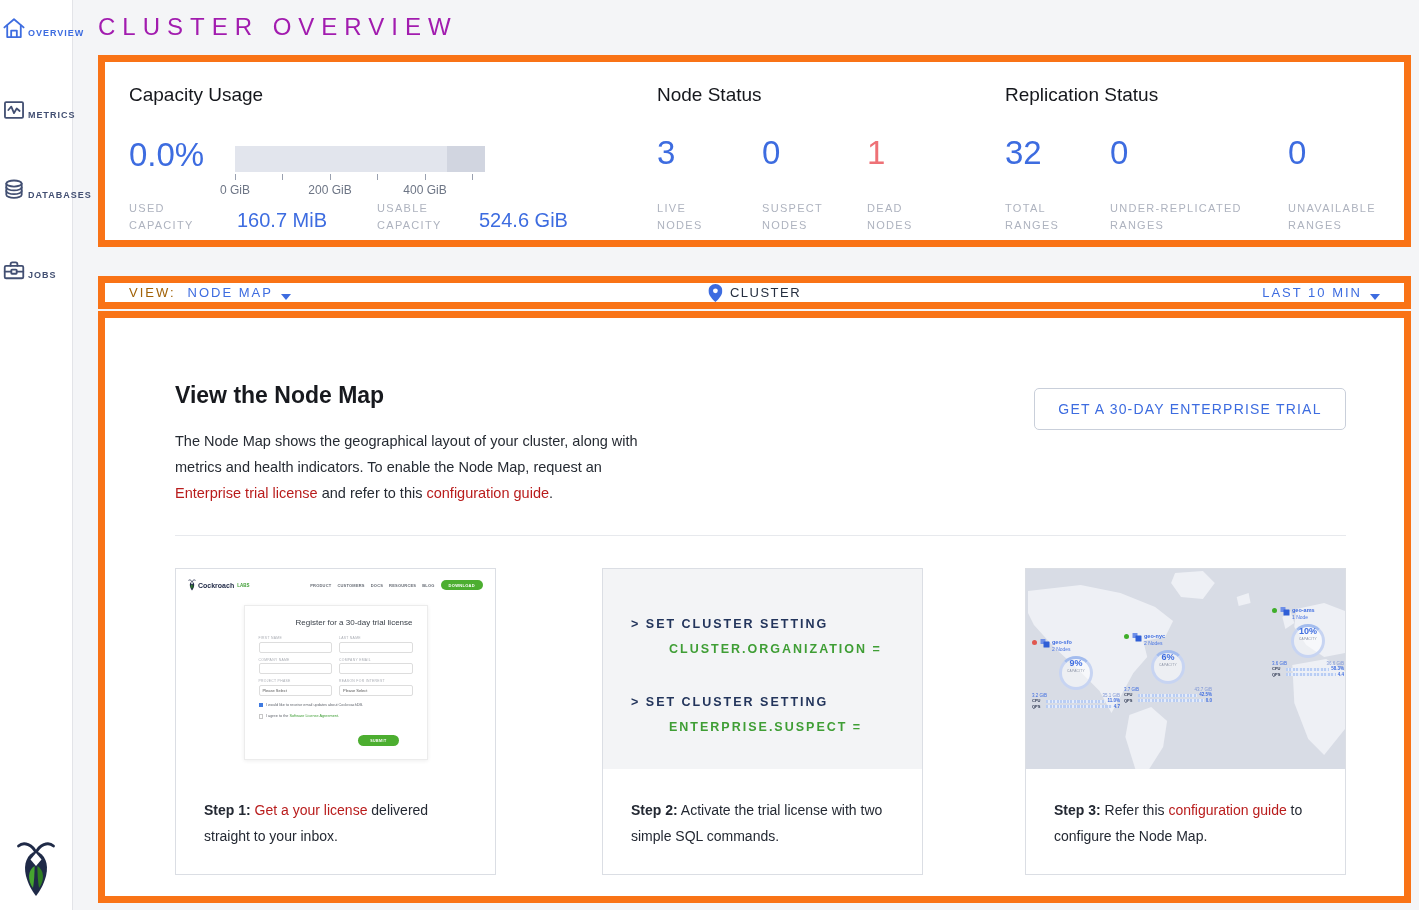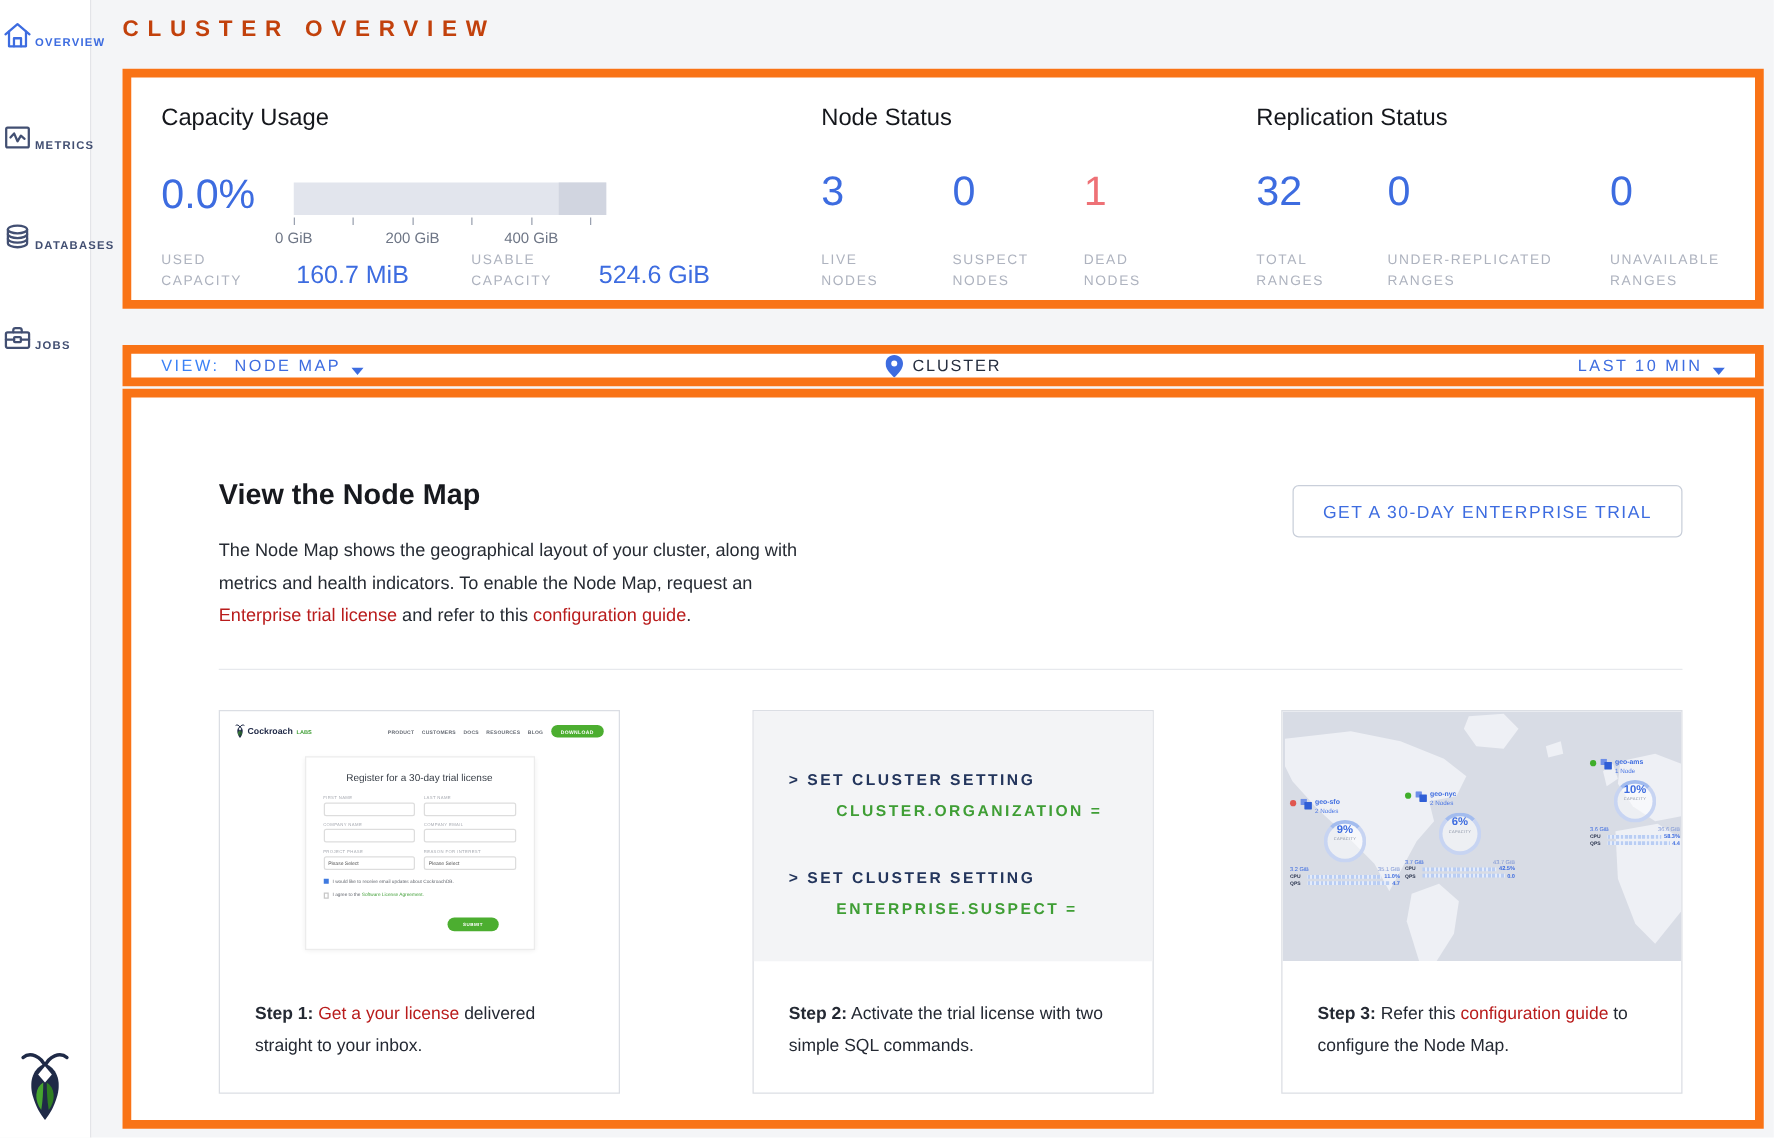--- a/index.html
+++ b/index.html
@@ -21,21 +21,21 @@
     margin-top:6px; font-size:9px; font-weight:bold; letter-spacing:1px; color:#424f72;
   }
   .nav-item.active .nav-label { color:#3d6ce0; }
   .nav-item svg { stroke:#424f72; fill:none; stroke-width:1.6; stroke-linecap:round; stroke-linejoin:round; }
   .nav-item.active svg { stroke:#3d6ce0; }
   .logo { position:absolute; left:16px; bottom:12px; width:40px; height:58px; }
   
   .content { position:absolute; left:73px; top:0; right:0; bottom:0; }
   .page-title {
     position:absolute; left:25px; top:13px;
-    font-size:18px; font-weight:700; letter-spacing:7px; color:#c2410c;
+    font-size:24px; font-weight:400; letter-spacing:7px; color:#a21caf;
   }
   .card { position:absolute; background:#fff; border:7px solid #f97316; }
   
   .stats-card { left:25px; top:55px; width:1313px; height:192px; }
   .sec-title { position:absolute; font-size:19px; color:#15171c; }
   .big-num { position:absolute; font-size:33px; color:#3d6ce0; }
   .big-num.red { color:#ee7176; }
   .stat-label {
     position:absolute; font-size:11px; letter-spacing:1.3px; line-height:17px;
     color:#aeb3bf; text-transform:uppercase;
@@ -44,21 +44,21 @@
   .cap-bar { position:absolute; left:130px; top:84px; width:250px; height:26px; background:#e2e5ed; }
   .cap-bar .dark-seg { position:absolute; right:0; top:0; width:38px; height:26px; background:#d1d5e0; }
   .tick { position:absolute; top:112px; width:1px; height:6px; background:#9aa1b0; }
   .tick-label { position:absolute; top:121px; font-size:12px; color:#6d7585; text-align:center; }
   
   .view-bar {
     left:25px; top:276px; width:1313px; height:33px;
     display:flex; align-items:center; padding:0 24px; font-size:13px;
   }
   .view-left { display:flex; align-items:center; gap:12px; }
-  .view-label { color:#3b82f6; letter-spacing:2px; }
+  .view-label { color:#a16207; letter-spacing:2px; }
   .dropdown { display:flex; align-items:flex-end; gap:8px; color:#3d6ce0; letter-spacing:2px; cursor:pointer; }
   .view-center { position:absolute; left:50%; transform:translateX(-50%); display:flex; align-items:center; gap:8px; color:#252e3f; letter-spacing:1.5px; }
   .view-right { margin-left:auto; }
   
   .main-panel { left:25px; top:311px; width:1313px; height:592px; }
   .nm-title { position:absolute; left:70px; top:64px; font-size:23px; font-weight:600; color:#17191e; }
   .nm-intro { position:absolute; left:70px; top:110px; width:474px; font-size:14.5px; line-height:26px; color:#262b33; }
   a.link { color:#b91c1c; text-decoration:none; cursor:pointer; }
   .trial-btn {
     position:absolute; left:929px; top:70px; width:312px; height:42px;
@@ -72,21 +72,21 @@
   .step-caption { position:absolute; top:200px; left:0; right:0; bottom:0; padding:28px 28px 0; font-size:14px; line-height:26px; color:#242933; }
   .step-caption b { font-weight:bold; }
   
   .ms-nav { position:absolute; top:8px; left:12px; right:12px; height:16px; display:flex; align-items:center; justify-content:space-between; }
   .ms-brand { display:flex; align-items:center; gap:2px; }
   .ms-brand-name { font-size:7px; font-weight:bold; color:#232c49; }
   .ms-brand-suffix { font-size:4.5px; font-weight:bold; color:#3f9e35; margin-left:1px; }
   .ms-links { display:flex; align-items:center; gap:6px; font-size:4px; font-weight:bold; color:#666b74; letter-spacing:.2px; }
   .ms-download { background:#4cae30; color:#fff; font-size:4px; font-weight:bold; padding:2.5px 8px; border-radius:7px; letter-spacing:.3px; }
   .ms-form { position:absolute; left:50%; transform:translateX(-50%); top:36px; width:184px; background:#fff; border:1px solid #ececec; box-shadow:0 1px 4px rgba(0,0,0,.07); padding:12px 14px 13px; }
-  .ms-form-title { font-size:8px; color:#3a4049; text-align:center; margin-bottom:9px; }
+  .ms-form-title { font-size:8px; color:#3a4049; text-align:right; margin-bottom:9px; }
   .ms-grid { display:grid; grid-template-columns:1fr 1fr; column-gap:7px; row-gap:5px; }
   .ms-field-label { font-size:3.4px; color:#a9acb3; letter-spacing:.3px; margin-bottom:1.5px; }
   .ms-input { height:11px; border:1px solid #ddd; border-radius:2px; font-size:4px; color:#555; line-height:10px; padding-left:3px; }
   .ms-check { margin-top:7px; display:flex; align-items:center; gap:3px; font-size:3.8px; color:#62666e; }
   .ms-box { width:4.5px; height:4.5px; flex:none; }
   .ms-box.checked { background:#3f7ae0; }
   .ms-box.empty { border:.7px solid #c7c7c7; background:#fff; }
   .ms-green { color:#3f9e35; }
   .ms-submit-row { margin-top:9px; text-align:right; padding-right:14px; }
   .ms-submit { display:inline-block; background:#4cae30; color:#fff; font-size:3.6px; font-weight:bold; padding:3.5px 12px; border-radius:8px; letter-spacing:.4px; }

